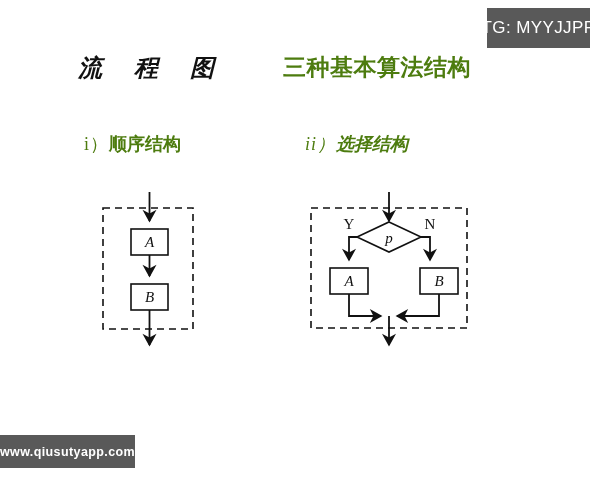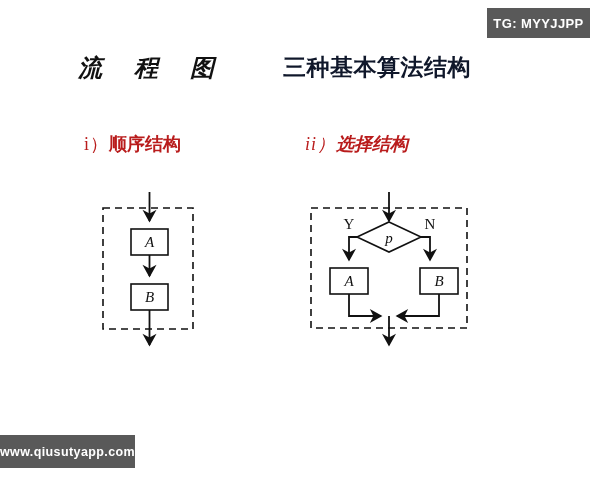--- a/index.html
+++ b/index.html
@@ -33,23 +33,23 @@
     align-items: center;
     justify-content: center;
     letter-spacing: 0.4px;
     font-family: "Liberation Sans", sans-serif;
     white-space: nowrap;
   }
   #tg-badge {
     right: 10px;
     top: 8px;
     width: 103px;
-    height: 30px;
-    font-size: 13px;
-    font-weight: bold;
+    height: 40px;
+    font-size: 17px;
+    font-weight: normal;
   }
   #site-badge {
     left: 0px;
     bottom: 12px;
     width: 135px;
     height: 33px;
     font-size: 12.5px;
     font-weight: bold;
   }
 
@@ -74,31 +74,31 @@
     letter-spacing: 13px;
     white-space: nowrap;
   }
   .title-sub {
     position: absolute;
     left: 283px;
     top: 0;
     font-family: "DejaVu Sans", "Liberation Sans", sans-serif;
     font-weight: bold;
     font-size: 23px;
-    color: #0f172a;
+    color: #4d7c0f;
     letter-spacing: 0.5px;
     white-space: nowrap;
   }
 
   .section-heading {
     position: absolute;
     font-family: "DejaVu Sans", "Liberation Sans", sans-serif;
     font-weight: bold;
     font-size: 18px;
-    color: #b91c1c;
+    color: #4d7c0f;
     white-space: nowrap;
   }
   #heading-1 { left: 84px;  top: 132px; }
   #heading-2 { left: 305px; top: 132px; font-style: italic; }
 
   .heading-index {
     font-family: "Liberation Serif", "DejaVu Serif", serif;
     font-weight: normal;
     letter-spacing: 1px;
   }

